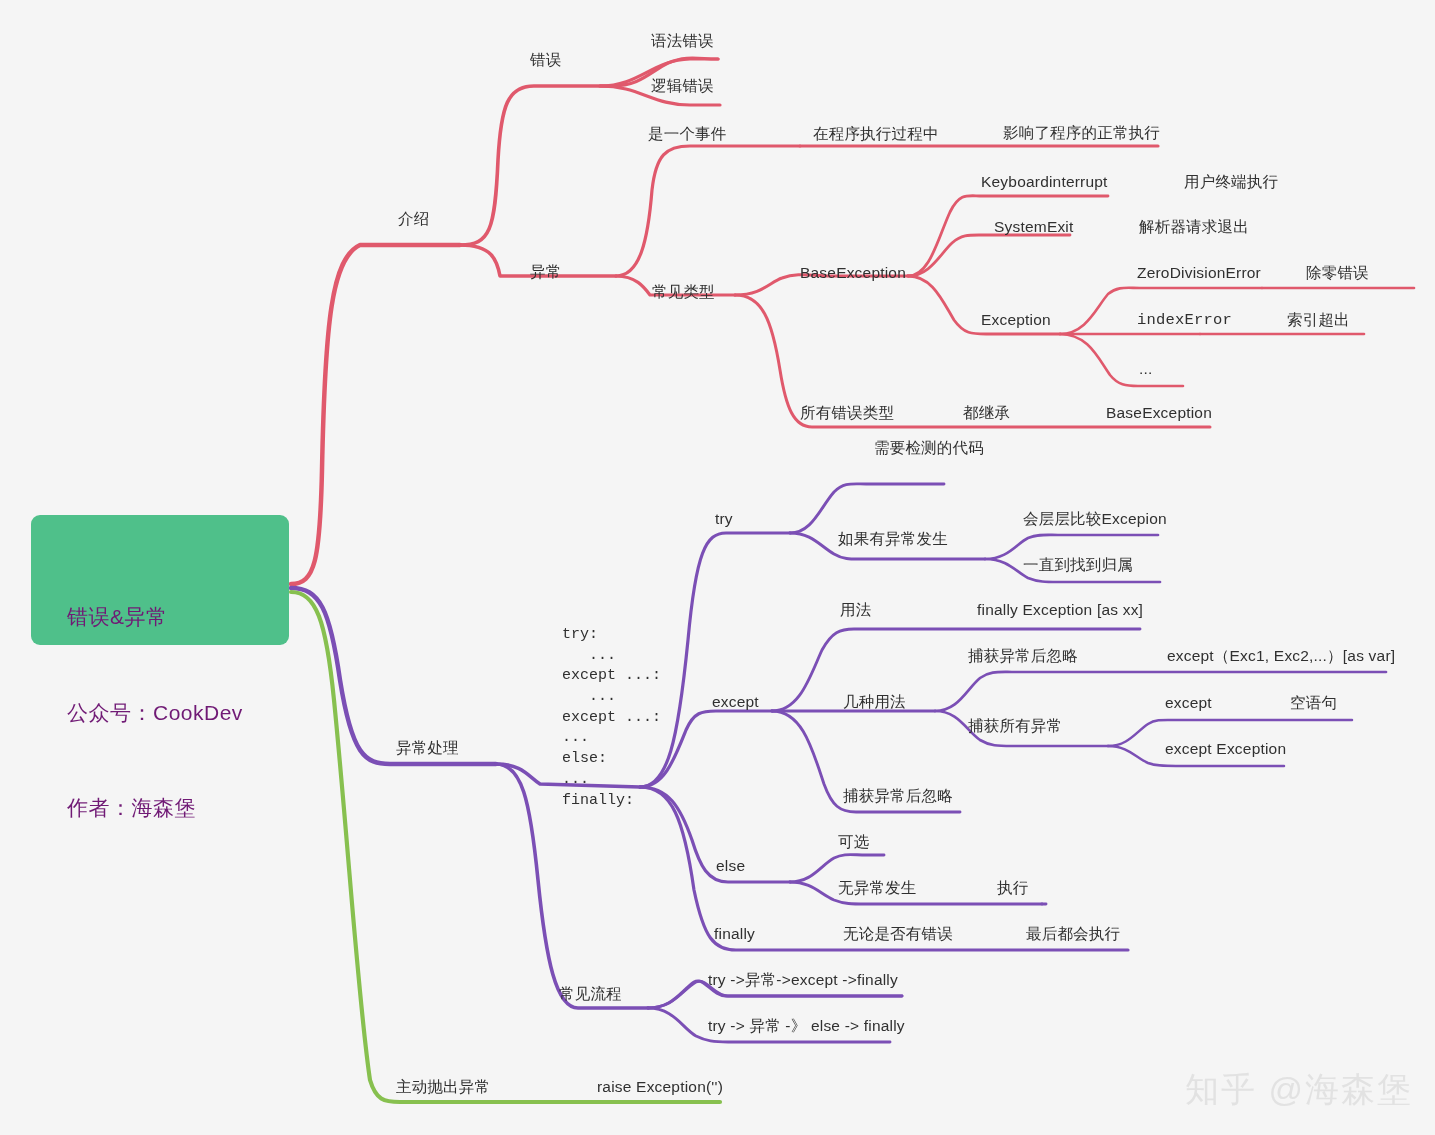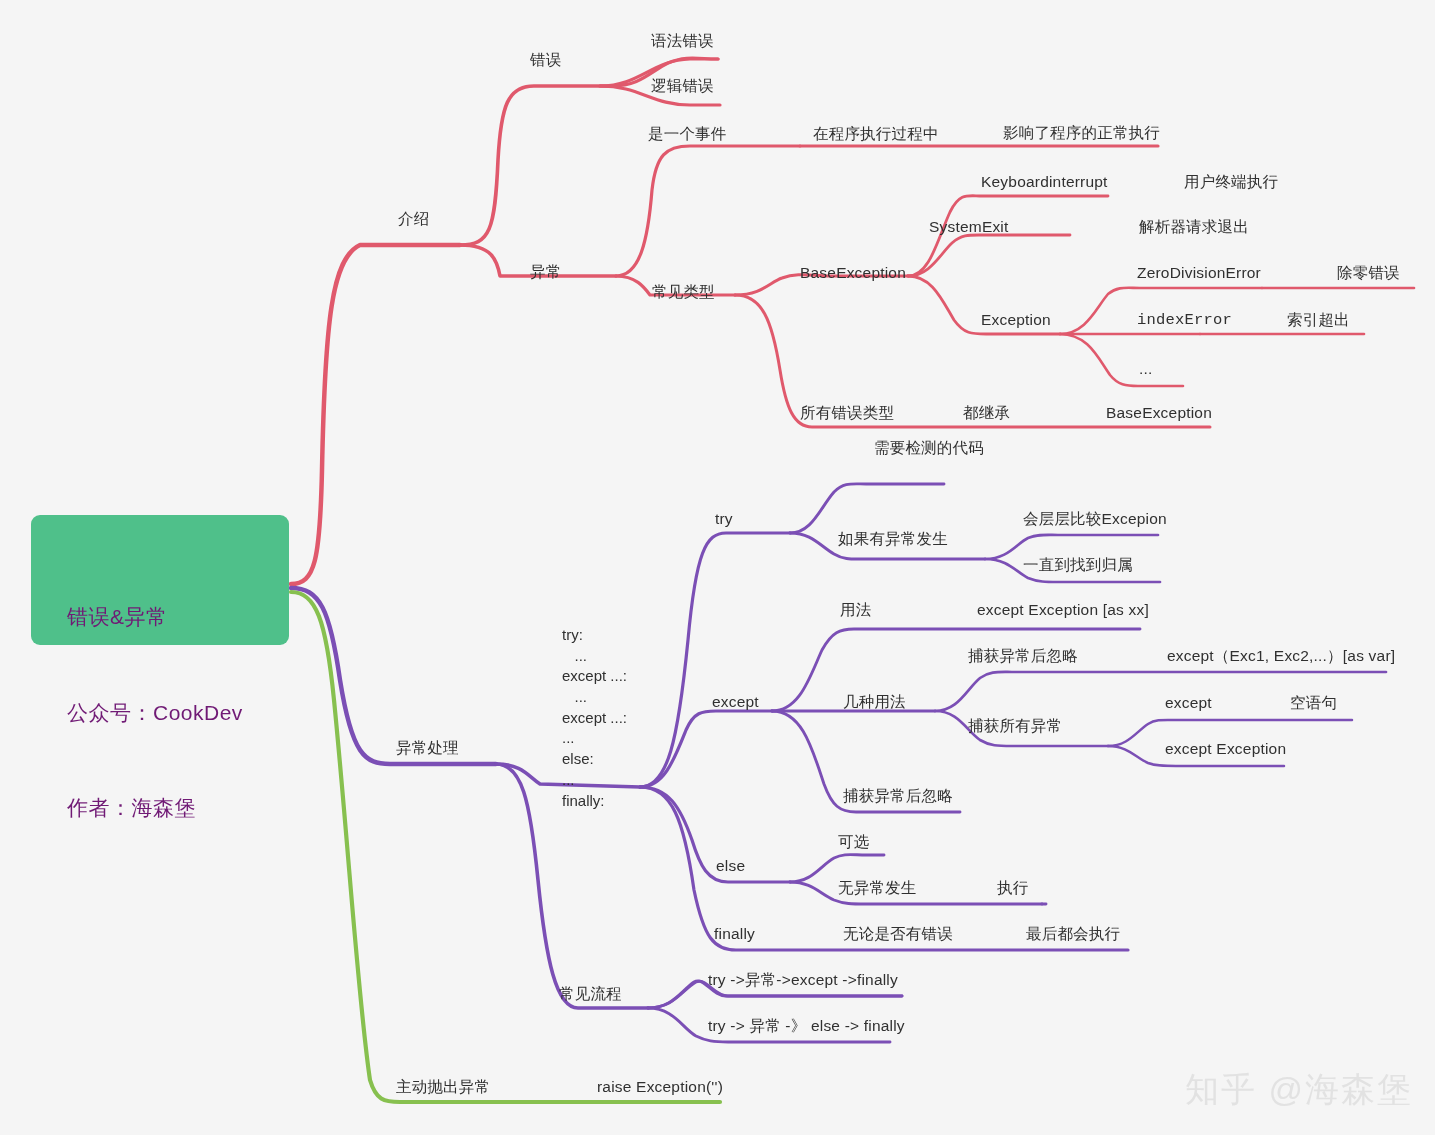--- a/index.html
+++ b/index.html
@@ -30,20 +30,21 @@
     font-size: 15.5px;
     line-height: 1.05;
     letter-spacing: 0.2px;
   }
   .code-block {
     position: absolute;
     white-space: pre;
     color: #303030;
     font-size: 15px;
     line-height: 1.38;
+    font-family: Liberation Mono, monospace;
   }
   #root-node {
     position: absolute;
     left: 31px;
     top: 515px;
     width: 258px;
     height: 130px;
     background: #4fc08a;
     border-radius: 9px;
     box-sizing: border-box;
@@ -184,27 +185,27 @@
   <div class="node-label" style="left:648px; top:126px;">是一个事件</div>
   <div class="node-label" style="left:813px; top:126px;">在程序执行过程中</div>
   <div class="node-label" style="left:1003px; top:126px;font-family:Liberation Mono, monospace;">影响了程序的正常执行</div>
 
   <div class="node-label" style="left:652px; top:284px;">常见类型</div>
   <div class="node-label" style="left:800px; top:265px;">BaseException</div>
 
   <div class="node-label" style="left:981px; top:174px;">Keyboardinterrupt</div>
   <div class="node-label" style="left:1184px; top:174px;">用户终端执行</div>
 
-  <div class="node-label" style="left:929px; top:219px;text-align:right;">SystemExit</div>
+  <div class="node-label" style="left:994px; top:219px;text-align:right;">SystemExit</div>
   <div class="node-label" style="left:1139px; top:219px;">解析器请求退出</div>
 
   <div class="node-label" style="left:981px; top:312px;">Exception</div>
 
   <div class="node-label" style="left:1137px; top:265px;">ZeroDivisionError</div>
-  <div class="node-label" style="left:1337px; top:265px;">除零错误</div>
+  <div class="node-label" style="left:1306px; top:265px;">除零错误</div>
 
   <div class="node-label" style="left:1137px; top:312px;font-family:Liberation Mono, monospace;">indexError</div>
   <div class="node-label" style="left:1287px; top:312px;">索引超出</div>
 
   <div class="node-label" style="left:1139px; top:361px;">...</div>
 
   <div class="node-label" style="left:800px; top:405px;">所有错误类型</div>
   <div class="node-label" style="left:963px; top:405px;">都继承</div>
   <div class="node-label" style="left:1106px; top:405px;">BaseException</div>
 
@@ -220,21 +221,21 @@
 finally:</div>
 
   <div class="node-label" style="left:715px; top:511px;">try</div>
   <div class="node-label" style="left:838px; top:440px;margin-left:36px;">需要检测的代码</div>
   <div class="node-label" style="left:838px; top:531px;">如果有异常发生</div>
   <div class="node-label" style="left:1023px; top:511px;">会层层比较Excepion</div>
   <div class="node-label" style="left:1023px; top:557px;">一直到找到归属</div>
 
   <div class="node-label" style="left:712px; top:694px;">except</div>
   <div class="node-label" style="left:840px; top:602px;">用法</div>
-  <div class="node-label" style="left:977px; top:602px;">except Exception [as xx]</div>
+  <div class="node-label" style="left:977px; top:602px;">finally Exception [as xx]</div>
   <div class="node-label" style="left:843px; top:694px;">几种用法</div>
 
   <div class="node-label" style="left:968px; top:648px;">捕获异常后忽略</div>
   <div class="node-label" style="left:1167px; top:648px;">except（Exc1, Exc2,...）[as var]</div>
 
   <div class="node-label" style="left:968px; top:718px;">捕获所有异常</div>
   <div class="node-label" style="left:1165px; top:695px;">except</div>
   <div class="node-label" style="left:1290px; top:695px;">空语句</div>
   <div class="node-label" style="left:1165px; top:741px;">except Exception</div>
 

